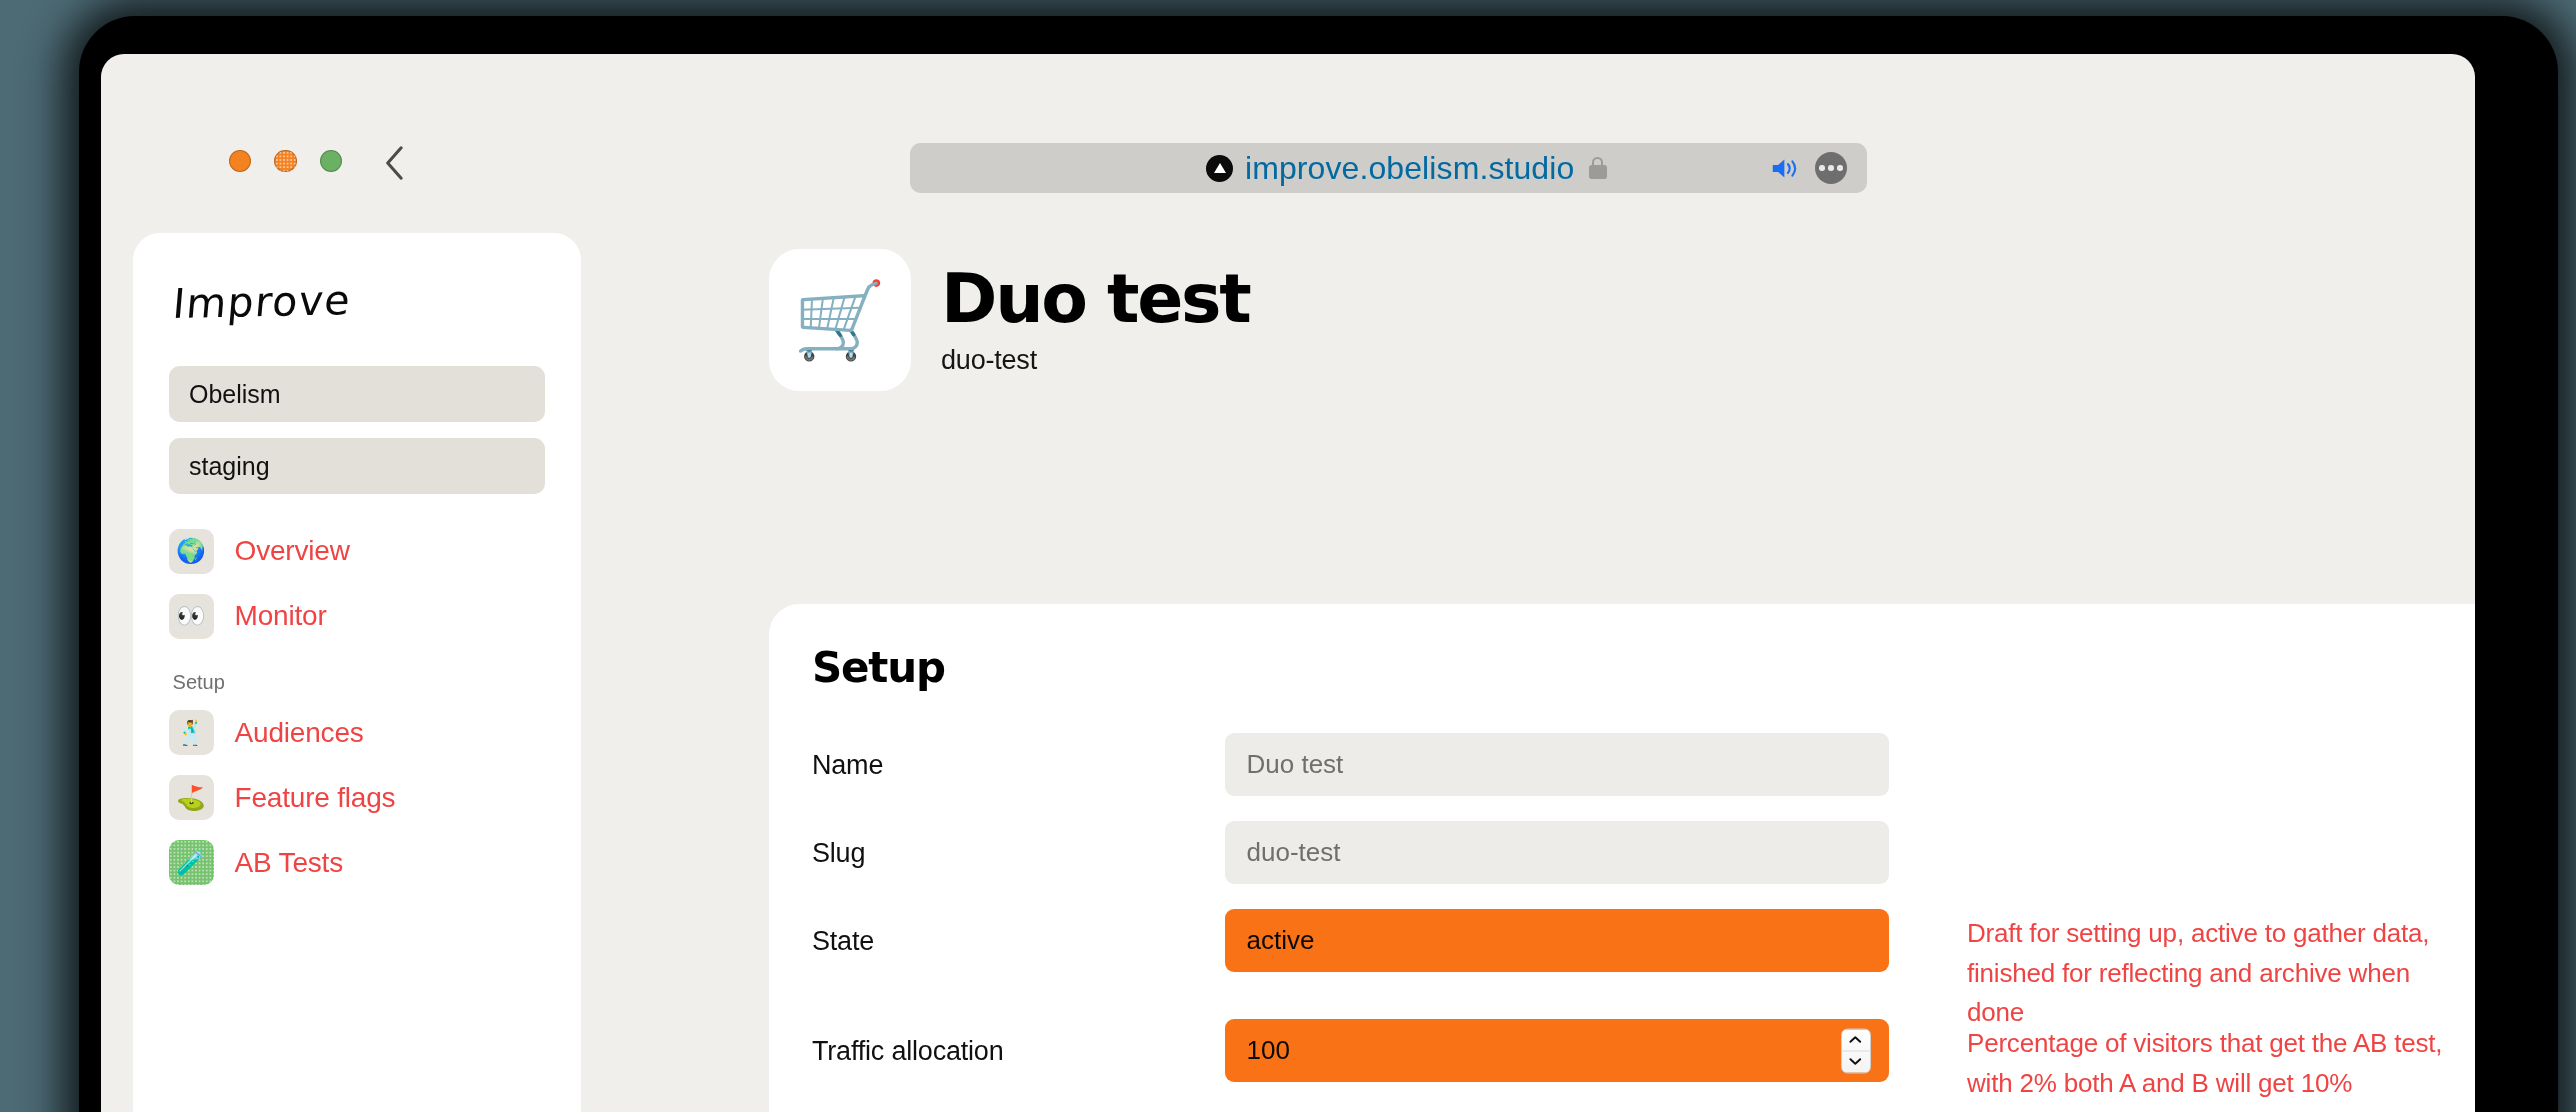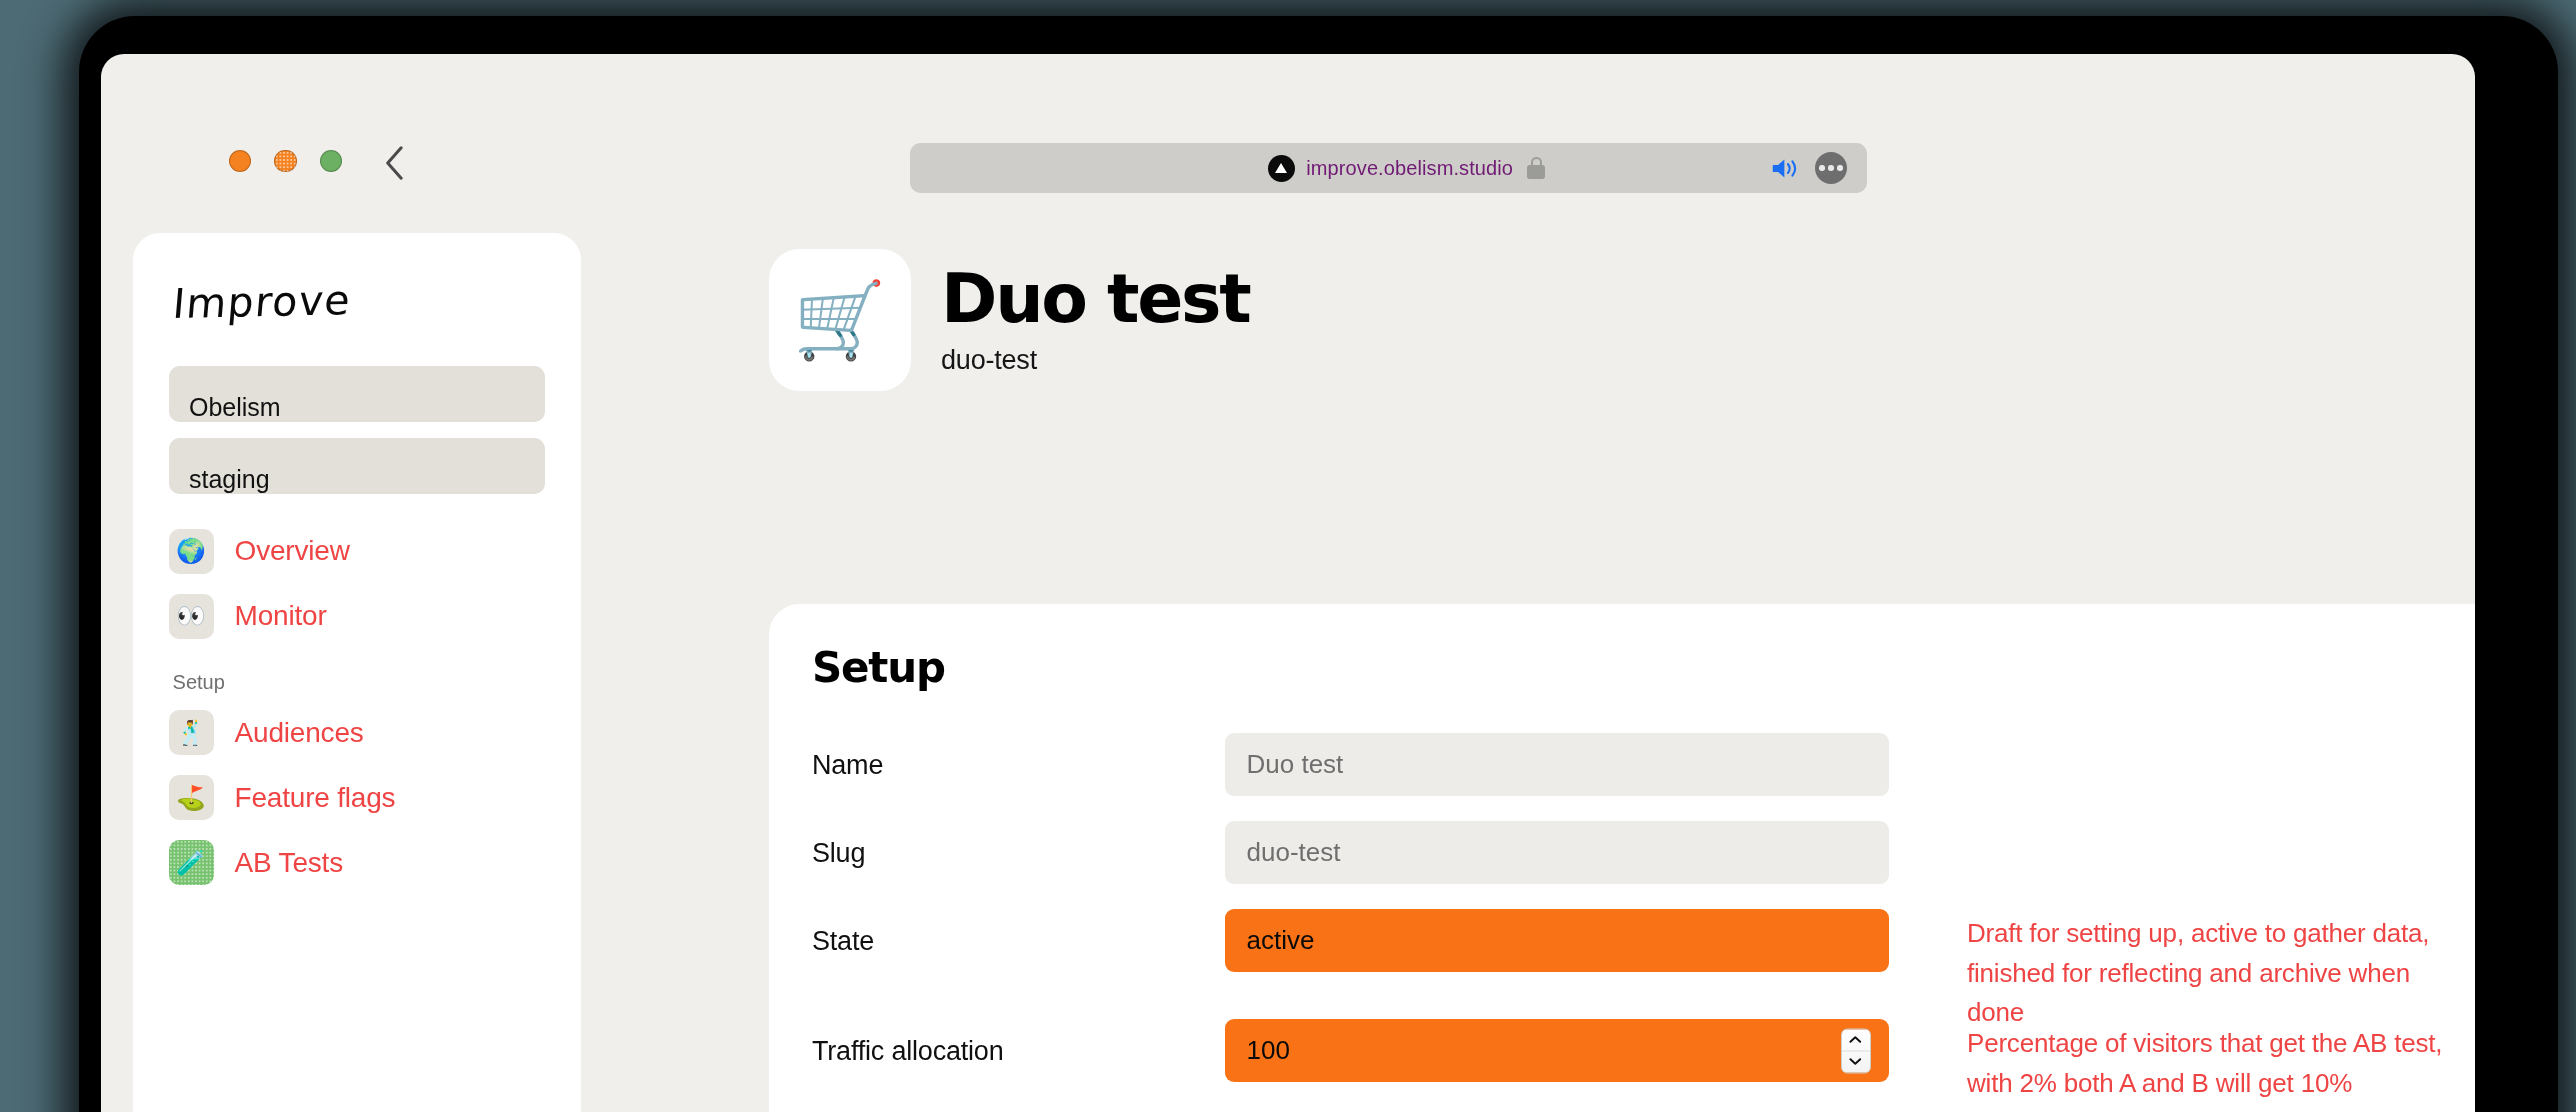--- a/index.html
+++ b/index.html
@@ -114,22 +114,22 @@
   }
   #site-favicon .tri {
     width: 0; height: 0;
     border-left: 6.3px solid transparent;
     border-right: 6.3px solid transparent;
     border-bottom: 10.8px solid #ffffff;
     margin-bottom: 0.9px;
   }
 
   #url-text {
-    font-size: 20px;
-    color: #701a75;
+    font-size: 32px;
+    color: #0369a1;
     letter-spacing: 0.1px;
     white-space: nowrap;
   }
 
   #lock-icon {
     width: 18px; height: 21.5px;
     position: relative;
     flex: none;
     margin-left: 2.7px;
   }
@@ -207,21 +207,21 @@
     margin-left: 3.6px;
     margin-bottom: 38px;
     white-space: nowrap;
   }
 
   .pill {
     background: #e3e0d9;
     border-radius: 10.8px;
     height: 56px;
     display: flex;
-    align-items: flex-end;
+    align-items: center;
     padding: 0 20px;
     margin-bottom: 16px;
     font-size: 25px;
     color: #111111;
     cursor: pointer;
   }
 
   #sidebar-nav { margin-top: 29px; }
 
   .nav-item {

